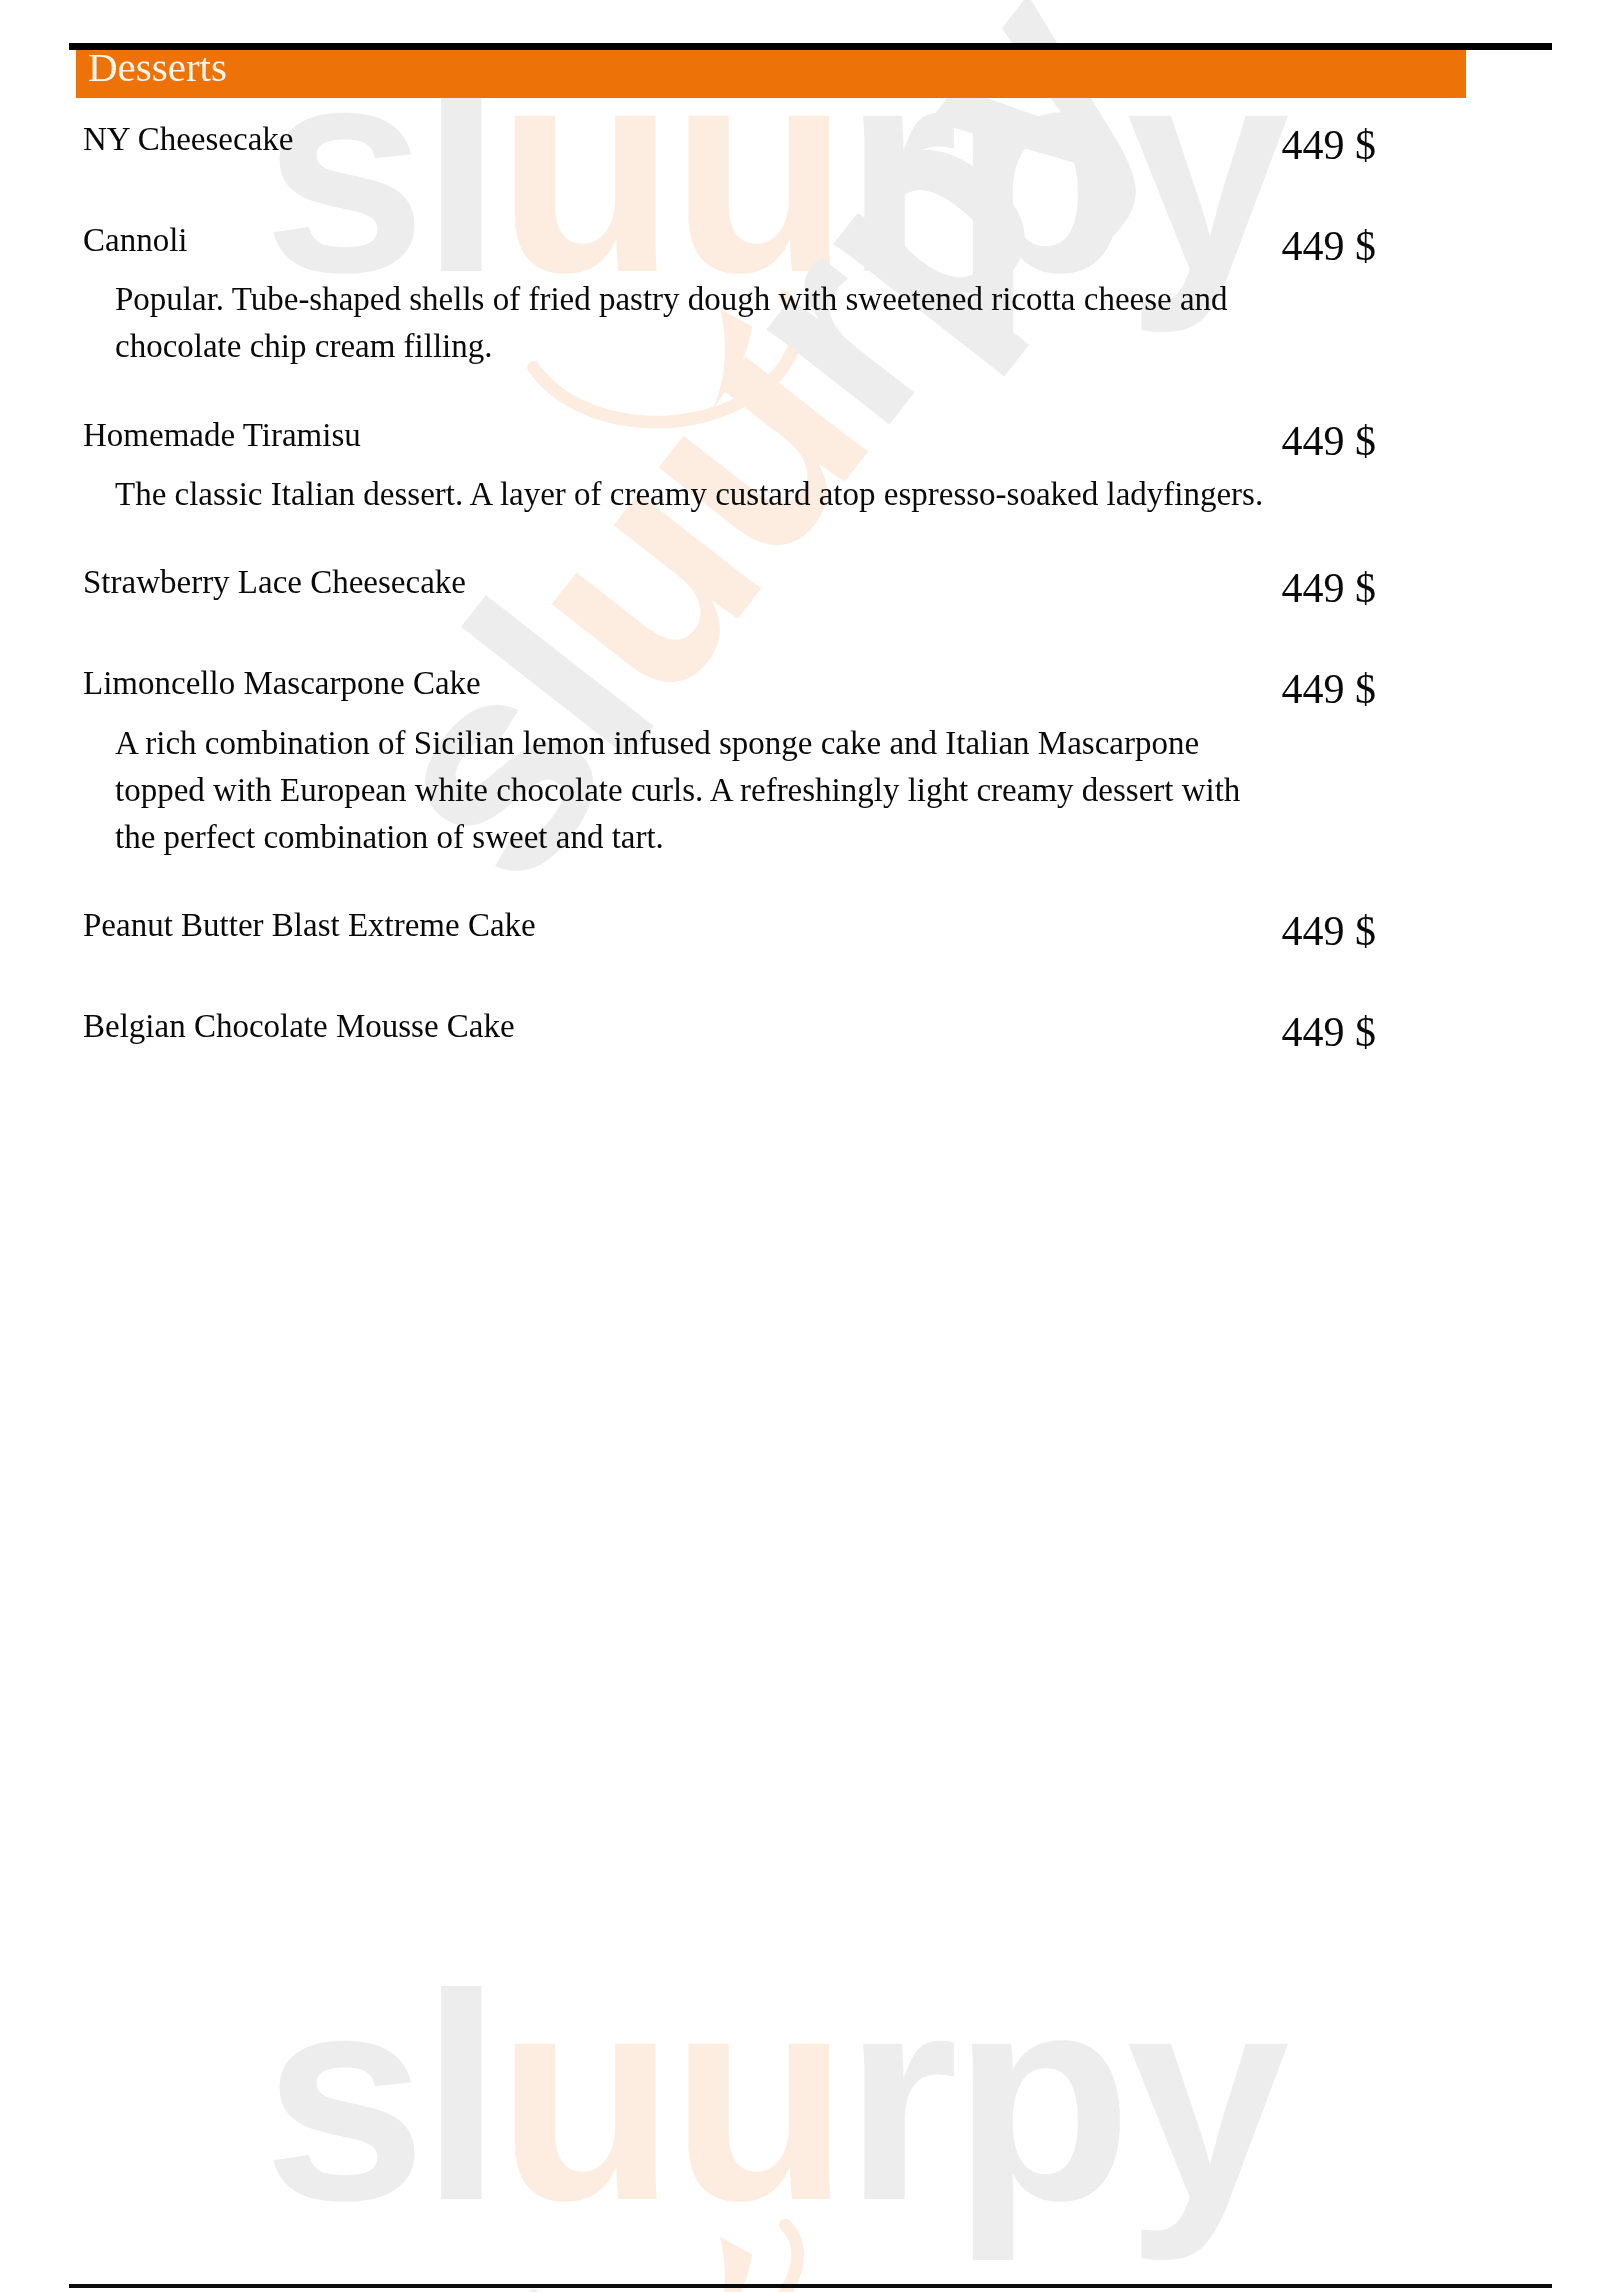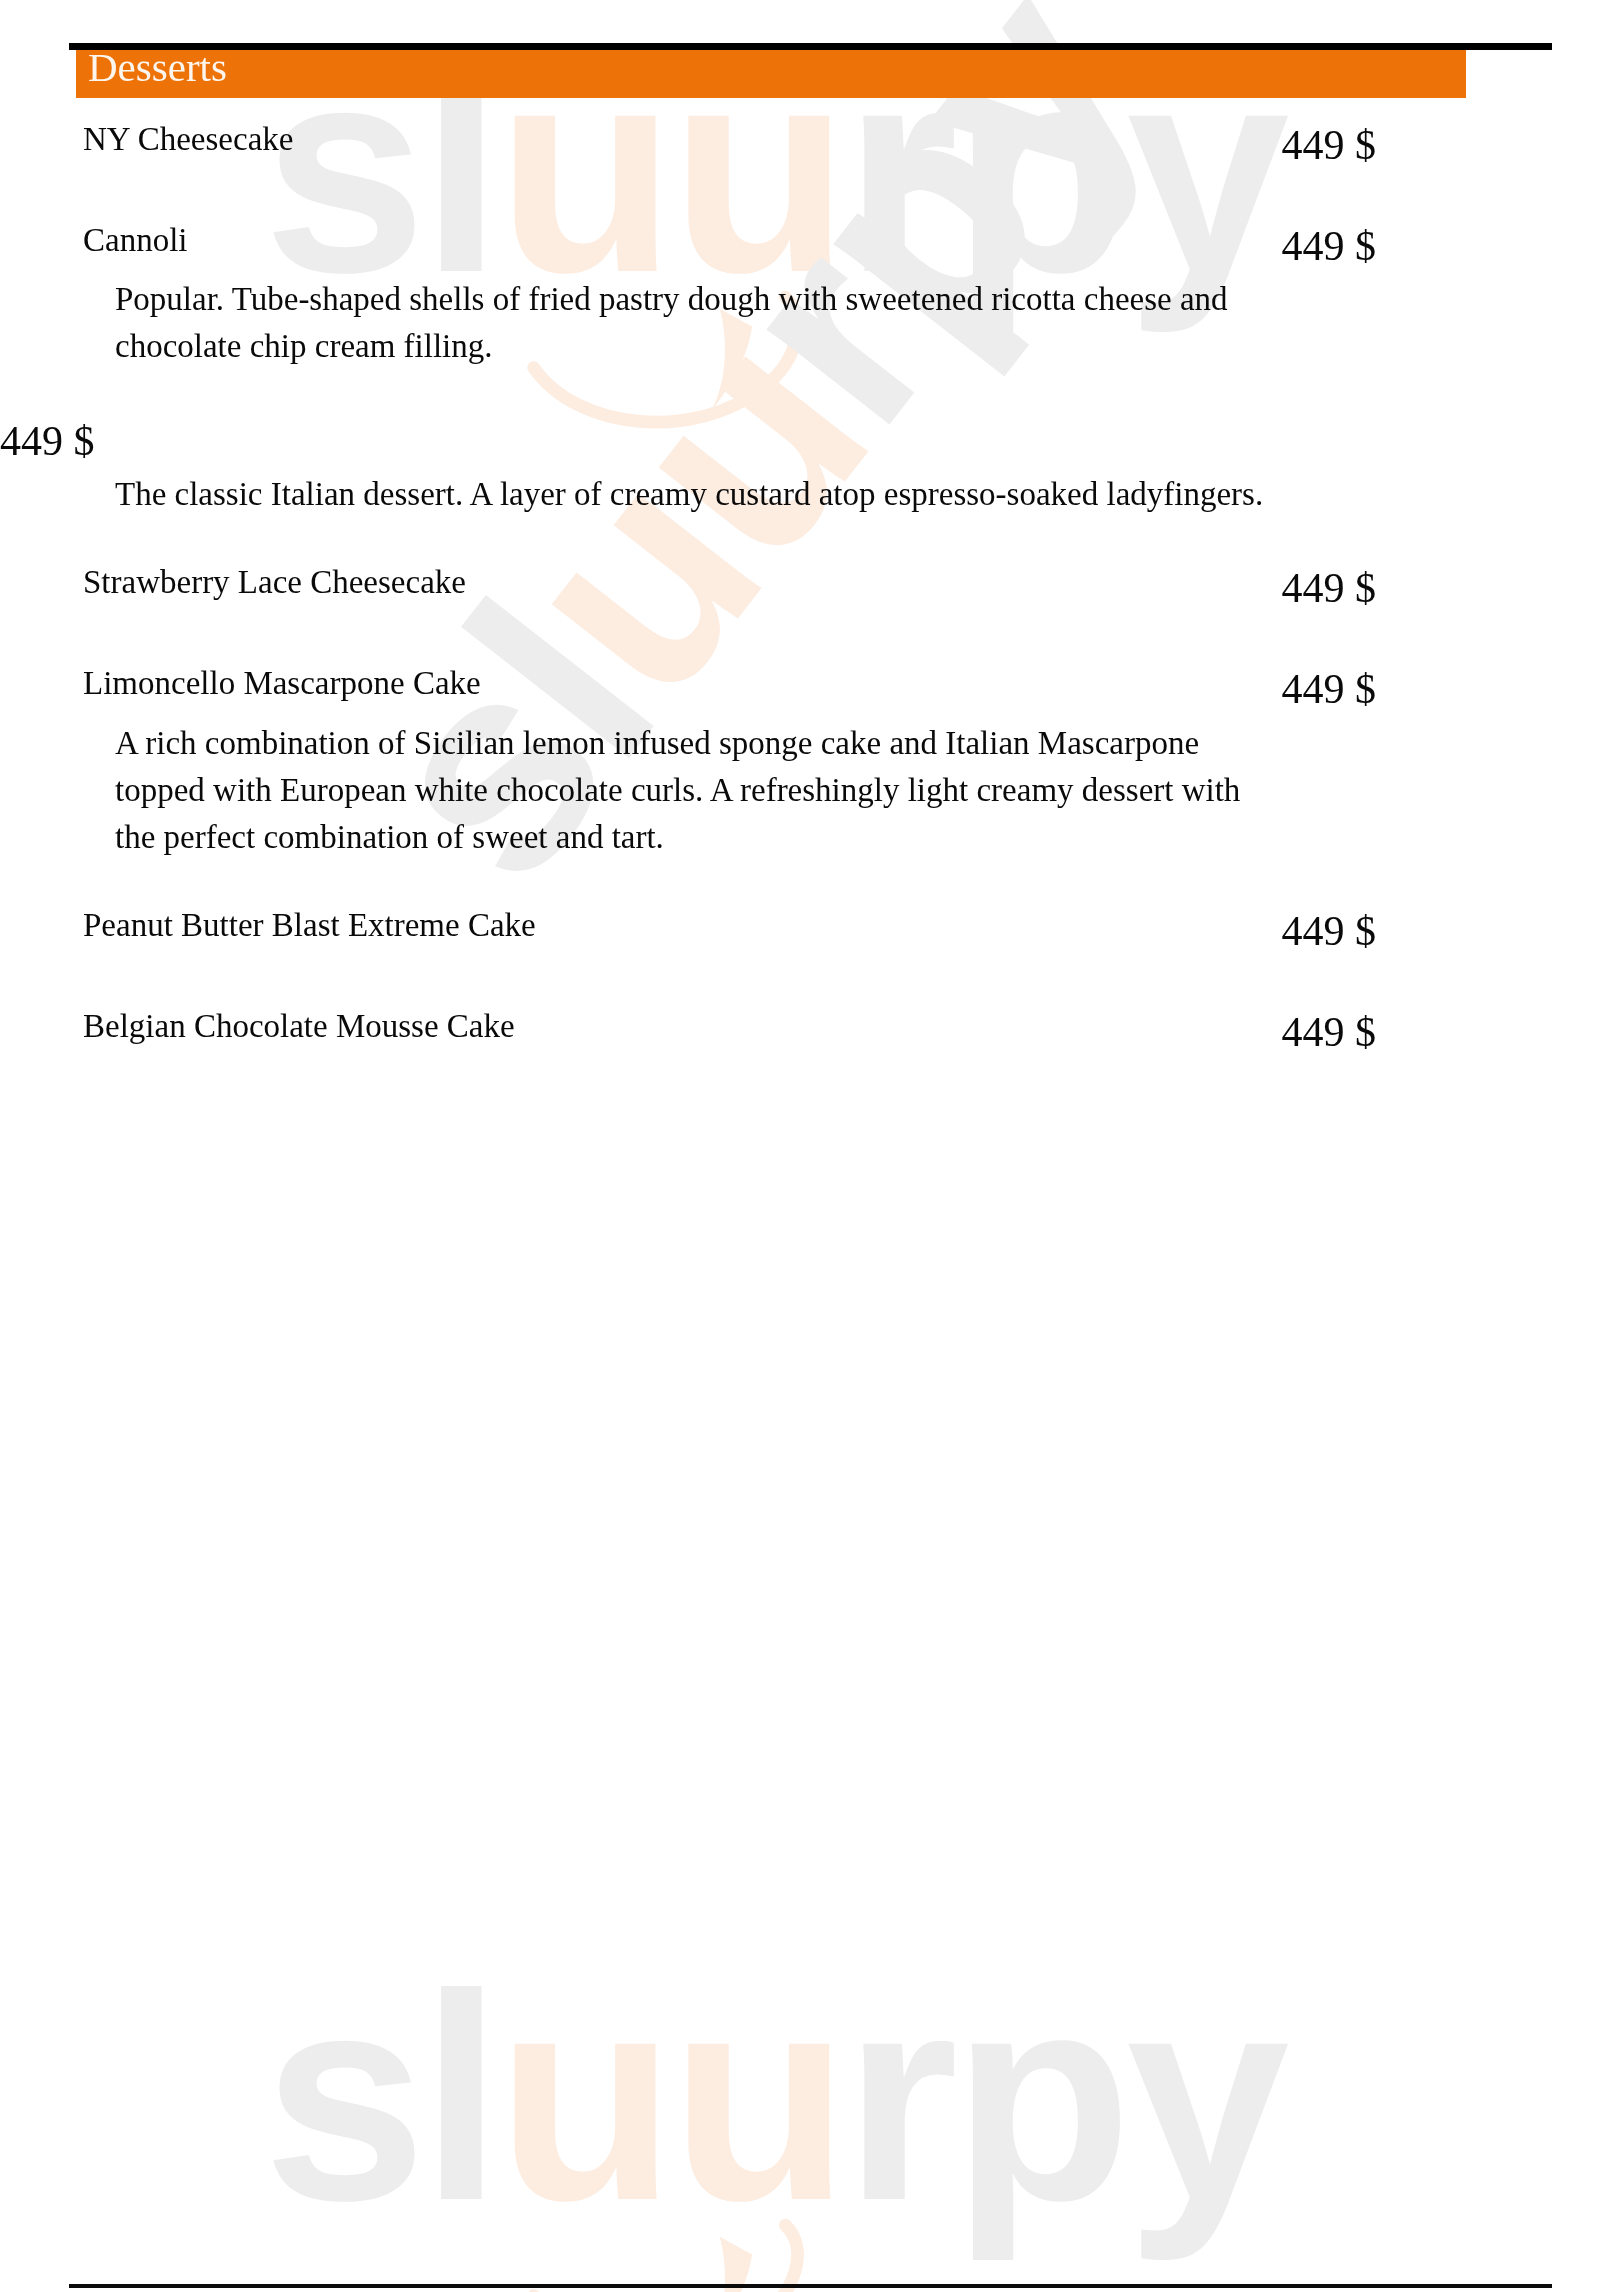--- a/index.html
+++ b/index.html
@@ -161,20 +161,21 @@
     <div class="item">
       <div class="item-head">
         <div class="item-name">Cannoli</div>
         <div class="item-price">449 $</div>
       </div>
       <div class="item-desc">Popular. Tube-shaped shells of fried pastry dough with sweetened ricotta cheese and chocolate chip cream filling.</div>
     </div>
 
     <div class="item">
       <div class="item-head">
+        <div class="item-name">Homemade Tiramisu</div>
         <div class="item-price">449 $</div>
       </div>
       <div class="item-desc">The classic Italian dessert. A layer of creamy custard atop espresso-soaked ladyfingers.</div>
     </div>
 
     <div class="item">
       <div class="item-head">
         <div class="item-name">Strawberry Lace Cheesecake</div>
         <div class="item-price">449 $</div>
       </div>

